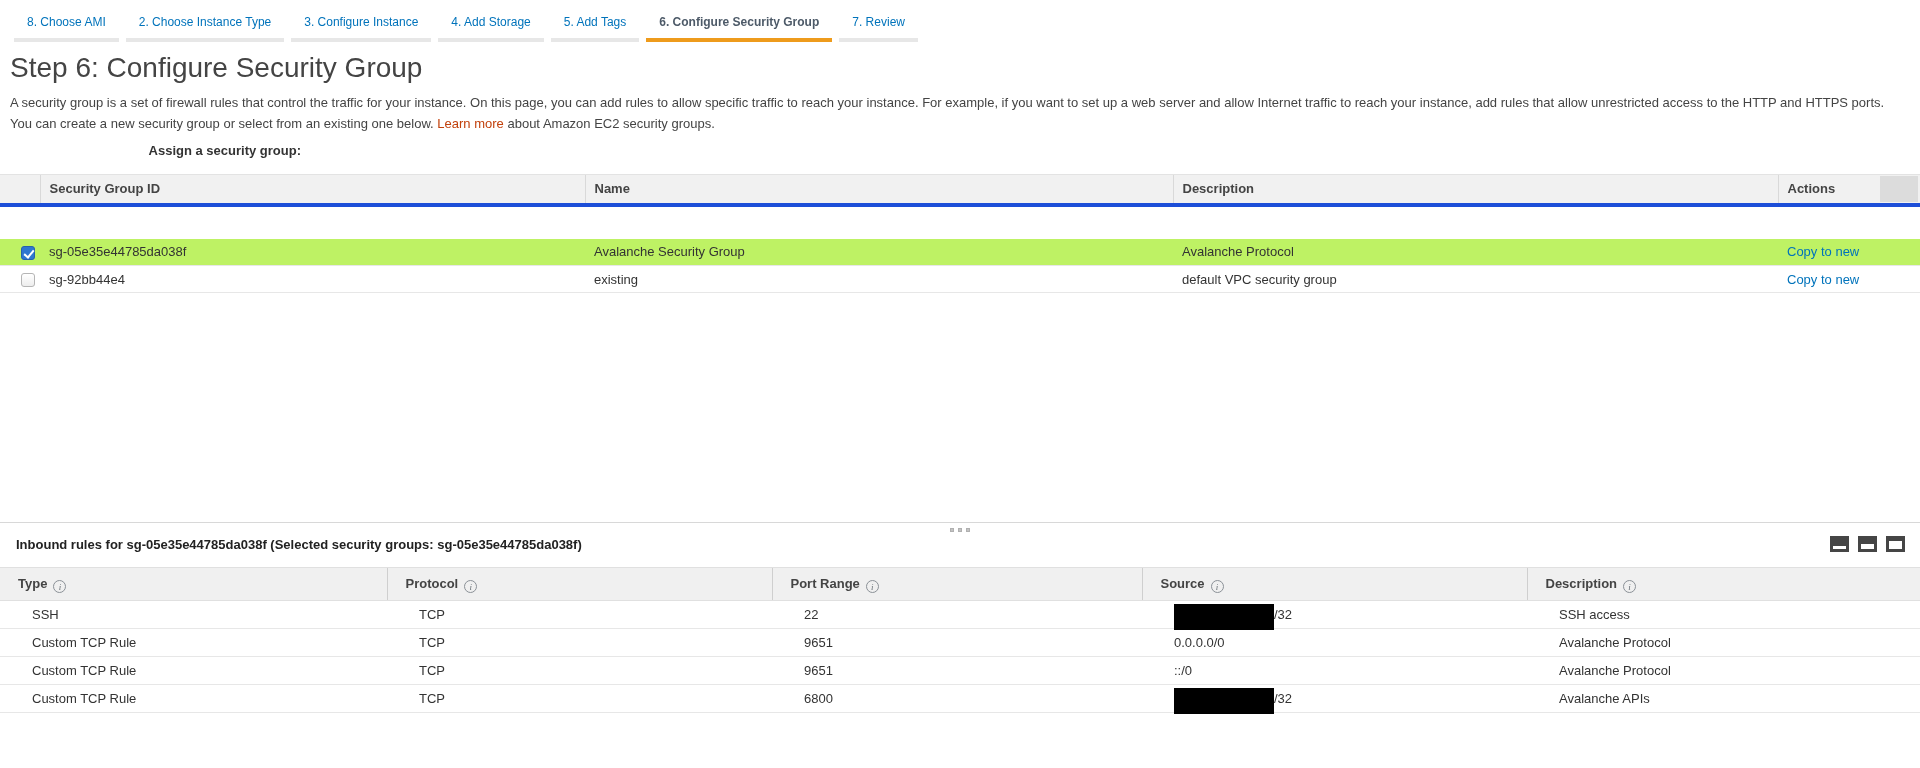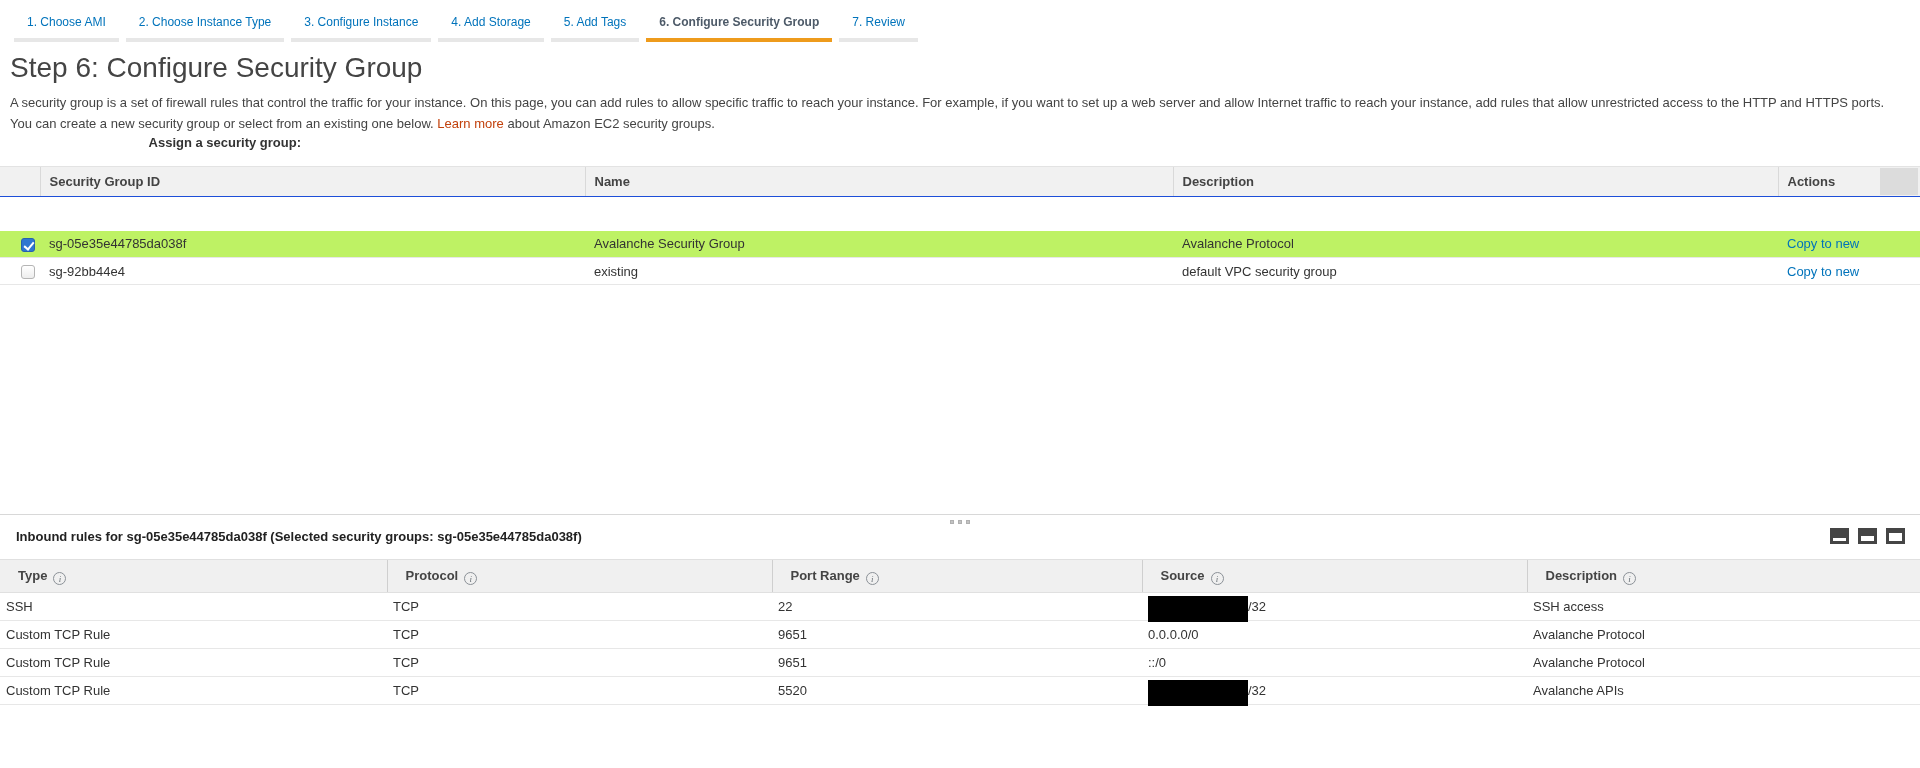--- a/index.html
+++ b/index.html
@@ -13,36 +13,36 @@
   .tab .tab-underline { display: block; height: 4px; margin-top: 9px; background: #e7e7e7; }
   .tab.active .tab-label { color: #4d5a68; font-weight: bold; }
   .tab.active .tab-underline { background: #ee9b1c; }
 
   
   .page-title { font-size: 28px; font-weight: normal; color: #444; padding: 10px 0 6px 10px; letter-spacing: 0; }
   .page-desc { font-size: 13px; line-height: 21px; color: #444; padding: 2px 14px 0 10px; max-width: 1910px; }
   .page-desc a { color: #c2410c; text-decoration: none; cursor: pointer; }
 
   
-  .assign-row { display: flex; margin-top: 0; font-size: 13px; }
+  .assign-row { display: flex; margin-top: 8px; font-size: 13px; }
   .assign-label { width: 301px; text-align: right; font-weight: bold; color: #333; line-height: 18px; }
   .assign-options { margin-left: 12px; }
   .radio-option { display: flex; align-items: center; margin-bottom: 9px; cursor: pointer; line-height: 18px; }
   .radio-circle { display: inline-block; width: 13px; height: 13px; border: 1px solid #8a8a8a;
     border-radius: 50%; margin-right: 7px; background: #fff; position: relative; flex: 0 0 auto; }
   .radio-option.selected .radio-circle { border-color: #2e77d0; }
   .radio-option.selected .radio-circle::after { content: ""; position: absolute; left: 2px; top: 2px;
     width: 7px; height: 7px; border-radius: 50%; background: #2e77d0; }
 
   
   .sg-table-wrap { margin-top: 14px; }
   table { border-collapse: collapse; table-layout: fixed; width: 1920px; }
   .sg-head-row { background: #f1f1f1; height: 30px; }
   .sg-head-row th { font-size: 13px; font-weight: bold; color: #444; text-align: left;
-    padding-left: 9px; border-top: 1px solid #e3e3e3; border-bottom: 1px solid #1d4ed8;
+    padding-left: 9px; border-top: 1px solid #e3e3e3; border-bottom: 4px solid #1d4ed8;
     border-left: 1px solid #d9d9d9; position: relative; }
   .sg-head-row th:first-child { border-left: none; }
   .sg-scroll-corner { position: absolute; right: 2px; top: 1px; bottom: 1px; width: 38px; background: #dcdcdc; }
   .sg-spacer { height: 34px; }
   .sg-row { height: 27px; border-bottom: 1px solid #e7e7e7; }
   .sg-row td { font-size: 13px; color: #333; padding-left: 9px; }
   .sg-row.selected { background: #bef264; }
   .sg-row .action-link { color: #0073bb; text-decoration: none; cursor: pointer; }
   .checkbox { display: inline-block; width: 14px; height: 14px; border-radius: 3px;
     border: 1px solid #b5b5b5; background: linear-gradient(#fff, #ededed); vertical-align: middle; cursor: pointer; position: relative; }
@@ -71,29 +71,29 @@
   .inbound-table-wrap { margin-top: 15px; }
   .in-head-row { background: #f0f0f0; height: 33px; margin-top: 23px; }
   .in-head-row th { font-size: 13px; font-weight: bold; color: #444; text-align: left;
     padding-left: 18px; border-top: 1px solid #e0e0e0; border-bottom: 1px solid #e0e0e0;
     border-left: 1px solid #cfcfcf; }
   .in-head-row th:first-child { border-left: none; }
   .info-icon { display: inline-block; width: 13px; height: 13px; border: 1px solid #8b9197; border-radius: 50%;
     color: #6b7278; font-size: 9px; font-weight: normal; line-height: 12px; text-align: center;
     margin-left: 6px; vertical-align: -2px; font-family: "Liberation Serif", serif; font-style: italic; cursor: pointer; }
   .in-row { height: 28px; border-bottom: 1px solid #e7e7e7; }
-  .in-row td { font-size: 13px; color: #333; padding-left: 6px; }
+  .in-row td { font-size: 13px; color: #333; padding-left: 32px; }
   .redacted { display: inline-block; width: 100px; height: 26px; background: #000;
     vertical-align: middle; margin: -6px 0 -9px 0; }
 </style>
 </head>
 <body>
 
 <div class="tabbar" id="tabbar"><a class="tab">
-    <span class="tab-label">1. Choose AMI</span>
+    <span class="tab-label">8. Choose AMI</span>
     <span class="tab-underline"></span>
   </a><a class="tab">
     <span class="tab-label">2. Choose Instance Type</span>
     <span class="tab-underline"></span>
   </a><a class="tab">
     <span class="tab-label">3. Configure Instance</span>
     <span class="tab-underline"></span>
   </a><a class="tab">
     <span class="tab-label">4. Add Storage</span>
     <span class="tab-underline"></span>
@@ -212,19 +212,19 @@
         <tr class="in-row">
     <td class="c-type">Custom TCP Rule</td>
     <td class="c-proto">TCP</td>
     <td class="c-port">9651</td>
     <td><span class="src-text">::/0</span></td>
     <td class="c-rdesc">Avalanche Protocol</td>
   </tr>
         <tr class="in-row">
     <td class="c-type">Custom TCP Rule</td>
     <td class="c-proto">TCP</td>
-    <td class="c-port">5520</td>
+    <td class="c-port">6800</td>
     <td><span class="redacted"></span><span class="src-text">/32</span></td>
     <td class="c-rdesc">Avalanche APIs</td>
   </tr>
       </tbody>
   </table>
 </div>
 
 </body></html>

